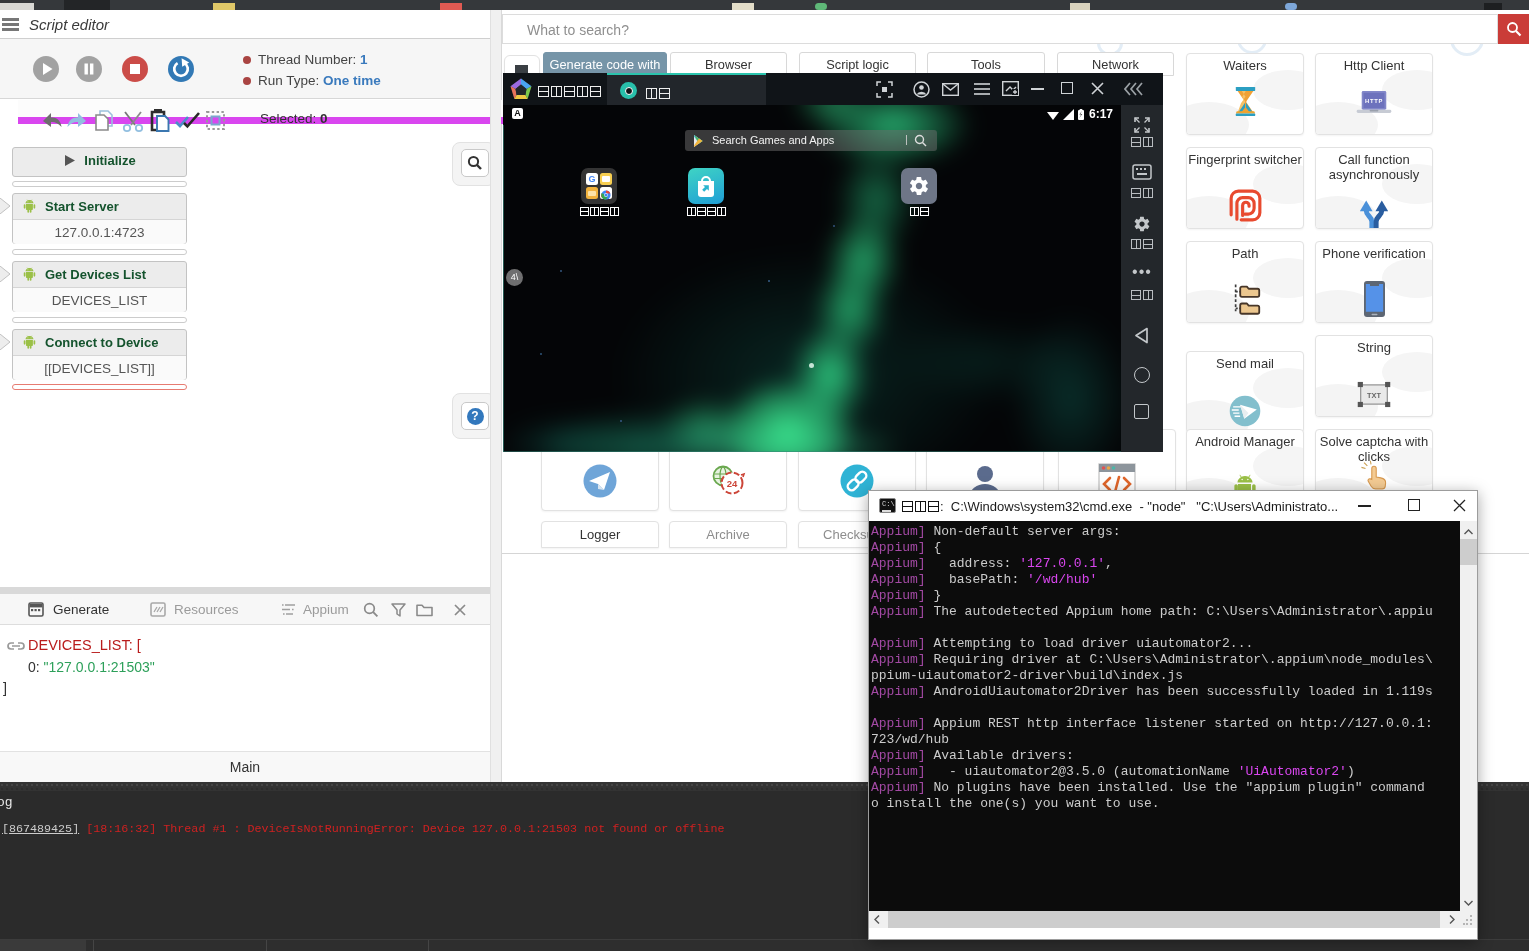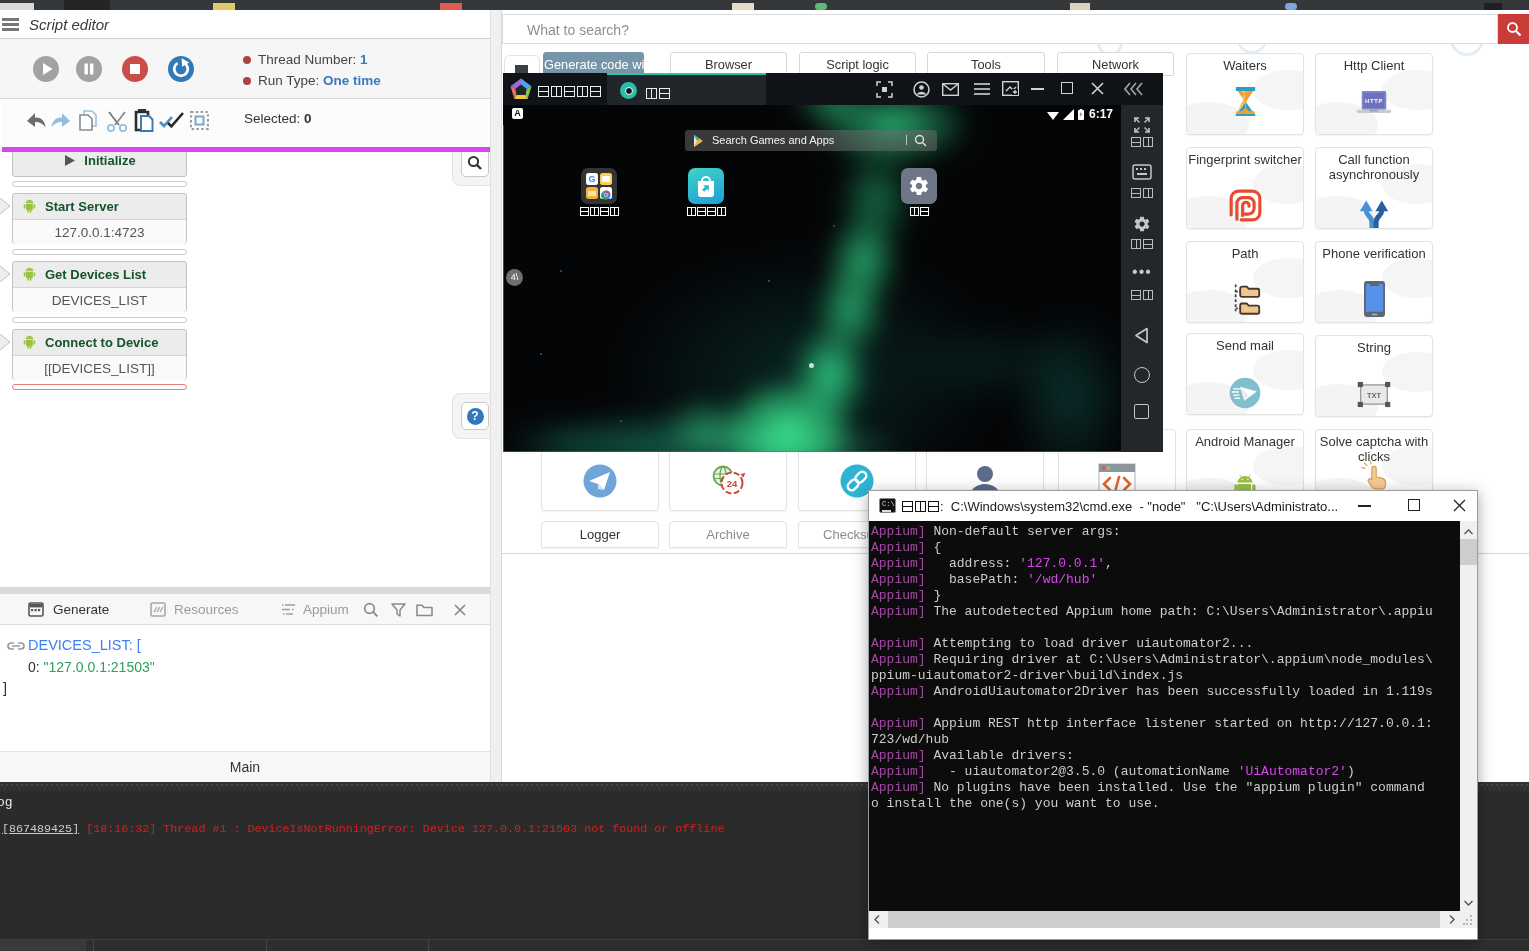--- a/index.html
+++ b/index.html
@@ -12,21 +12,21 @@
 #topbar .ti { position:absolute; top:3px; height:7px; }
 
 
 #lpanel { position:absolute; left:0; top:10px; width:490px; height:772px; background:#fff; }
 #lhead { position:absolute; left:0; top:0; width:490px; height:29px; background:#fff; border-bottom:1px solid #cfcfcf; }
 #lhead .title { position:absolute; left:29px; top:6px; font-style:italic; font-size:15px; color:#3a3a3a; }
 .burger { position:absolute; left:2px; top:6px; width:17px; height:16px; }
 .burger i { display:block; height:2.6px; background:#777; margin:2.4px 0; }
 #ltool1 { position:absolute; left:0; top:29px; width:490px; height:60px; background:#f6f6f6; border-bottom:1px solid #d7d7d7; }
 .cbtn { position:absolute; top:17px; width:26px; height:26px; border-radius:50%; }
-#ltool2 { position:absolute; left:2px; top:90px; width:490px; height:52px; background:#fcfcfc; border-bottom:5px solid #d946ef; }
+#ltool2 { position:absolute; left:18px; top:90px; width:490px; height:24px; background:#fcfcfc; border-bottom:7px solid #d946ef; }
 #lcanvas { position:absolute; left:0; top:130px; width:490px; height:457px; background:#fff; }
 
 .blk { position:absolute; left:12px; width:175px; border:1px solid #c3c3c3; border-radius:3px; background:#ececec; }
 .blk .hd { height:25px; line-height:25px; font-size:13px; font-weight:bold; color:#14532d; }
 .blk .bd { height:25px; line-height:25px; font-size:13.5px; color:#555; text-align:center; background:#fafafa; border-top:1px solid #d5d5d5; border-radius:0 0 3px 3px; }
 .conn { position:absolute; left:12px; width:175px; height:6px; background:#fff; border:1px solid #ccc; border-radius:3px; }
 .android-ic { position:absolute; left:8px; top:4px; width:17px; height:17px; }
 
 
 #ldivider { position:absolute; left:0; top:577px; width:501px; height:7px; background:#d9d9d9; }
@@ -120,21 +120,21 @@
     <div class="wm" style="left:948px; top:12px; width:34px; height:34px;"></div>
     <div id="rsearch">
         <span>What to search?</span>
       </div>
     <div id="rsbtn">
         <svg style="position:absolute; left:8px; top:7px;" width="16" height="16" viewBox="0 0 16 16">
           <circle cx="6.5" cy="6.5" r="4.5" fill="none" stroke="#fff" stroke-width="1.8"></circle>
           <line x1="10" y1="10" x2="14.5" y2="14.5" stroke="#fff" stroke-width="2.2"></line>
         </svg>
       </div>
-    <div class="tab active" style="left:41px; width:101px;">Generate code with</div>
+    <div class="tab active" style="left:41px; width:124px;">Generate code with</div>
     <div class="tab" style="left:168px; width:117px;">Browser</div>
     <div class="tab" style="left:297px; width:117px;">Script logic</div>
     <div class="tab" style="left:425px; width:118px;">Tools</div>
     <div class="tab" style="left:555px; width:117px;">Network</div>
     <div id="rborder"></div>
 
     <div class="card" style="left:2px; top:45px; width:36px; height:60px; border-radius:6px;">
       <div style="position:absolute; left:10px; top:9px; width:13px; height:14px; background:#3a3f44;"></div>
     </div>
 
@@ -205,21 +205,21 @@
         <div class="blob1"></div>
         <div class="blob2"></div>
       <div class="ct">Phone verification</div>
       <div class="ci" style="top:39px;"><svg width="23" height="36" viewBox="0 0 30 48">
         <rect x="1" y="0" width="28" height="48" rx="4" fill="#5d6673"></rect>
         <rect x="3.5" y="4" width="23" height="37" fill="#5592e8"></rect>
         <path d="M9 4 h12 v2.5 h-12 z" fill="#5d6673"></path>
         <rect x="11" y="43.5" width="8" height="2.2" rx="1" fill="#aab2bc"></rect>
       </svg></div>
     </div>
-    <div class="card" style="left:684px; top:323px;">
+    <div class="card" style="left:684px; top:341px;">
         <div class="blob1"></div>
         <div class="blob2"></div>
       <div class="ct">Send mail</div>
       <div class="ci" style="top:43px;"><svg width="32" height="32" viewBox="0 0 46 46">
         <circle cx="23" cy="23" r="22" fill="#82bfcd"></circle>
         <g stroke="#fff" stroke-width="2">
               <path d="M6 17 h12 M4 21.5 h10 M6 26 h9 M8 30.5 h8"></path>
             </g>
         <path d="M16 14 L40 21 L22 34 Z" fill="#fff"></path>
         <path d="M16 14 L28 26 L22 34 Z" fill="#e8eef0"></path>
@@ -477,21 +477,21 @@
           <path d="M1 3 v9.5 h15 V4.5 h-8 l-2-2.3 H1 z" fill="none" stroke="#8a8a8a" stroke-width="1.6" stroke-linejoin="round"></path>
         </svg>
       <svg style="position:absolute; left:453px; top:9px;" width="14" height="14" viewBox="0 0 14 14">
           <path d="M2 2 L12 12 M12 2 L2 12" stroke="#8a8a8a" stroke-width="1.7"></path>
         </svg>
     </div>
     <div id="lvars">
       <svg style="position:absolute; left:5px; top:15px;" width="22" height="12" viewBox="0 0 22 12">
           <path d="M9 3 H6 a3 3 0 0 0 0 6 h3 M13 3 h3 a3 3 0 0 1 0 6 h-3 M7 6 h8" fill="none" stroke="#9a9a9a" stroke-width="1.7"></path>
         </svg>
-      <span style="position:absolute; left:28px; top:12px; font-size:14.5px; color:#3b82f6;">DEVICES_LIST: [</span>
+      <span style="position:absolute; left:28px; top:12px; font-size:14.5px; color:#b91c1c;">DEVICES_LIST: [</span>
       <span style="position:absolute; left:28px; top:34px; font-size:14px; color:#333;">0: <span style="color:#2da05a;">"127.0.0.1:21503"</span></span>
       <span style="position:absolute; left:3px; top:55px; font-size:14.5px; color:#333;">]</span>
     </div>
     <div id="lmain">
         <span>Main</span>
       </div>
   </div>
   <div id="lscroll"></div>
 
   <div id="logarea">

